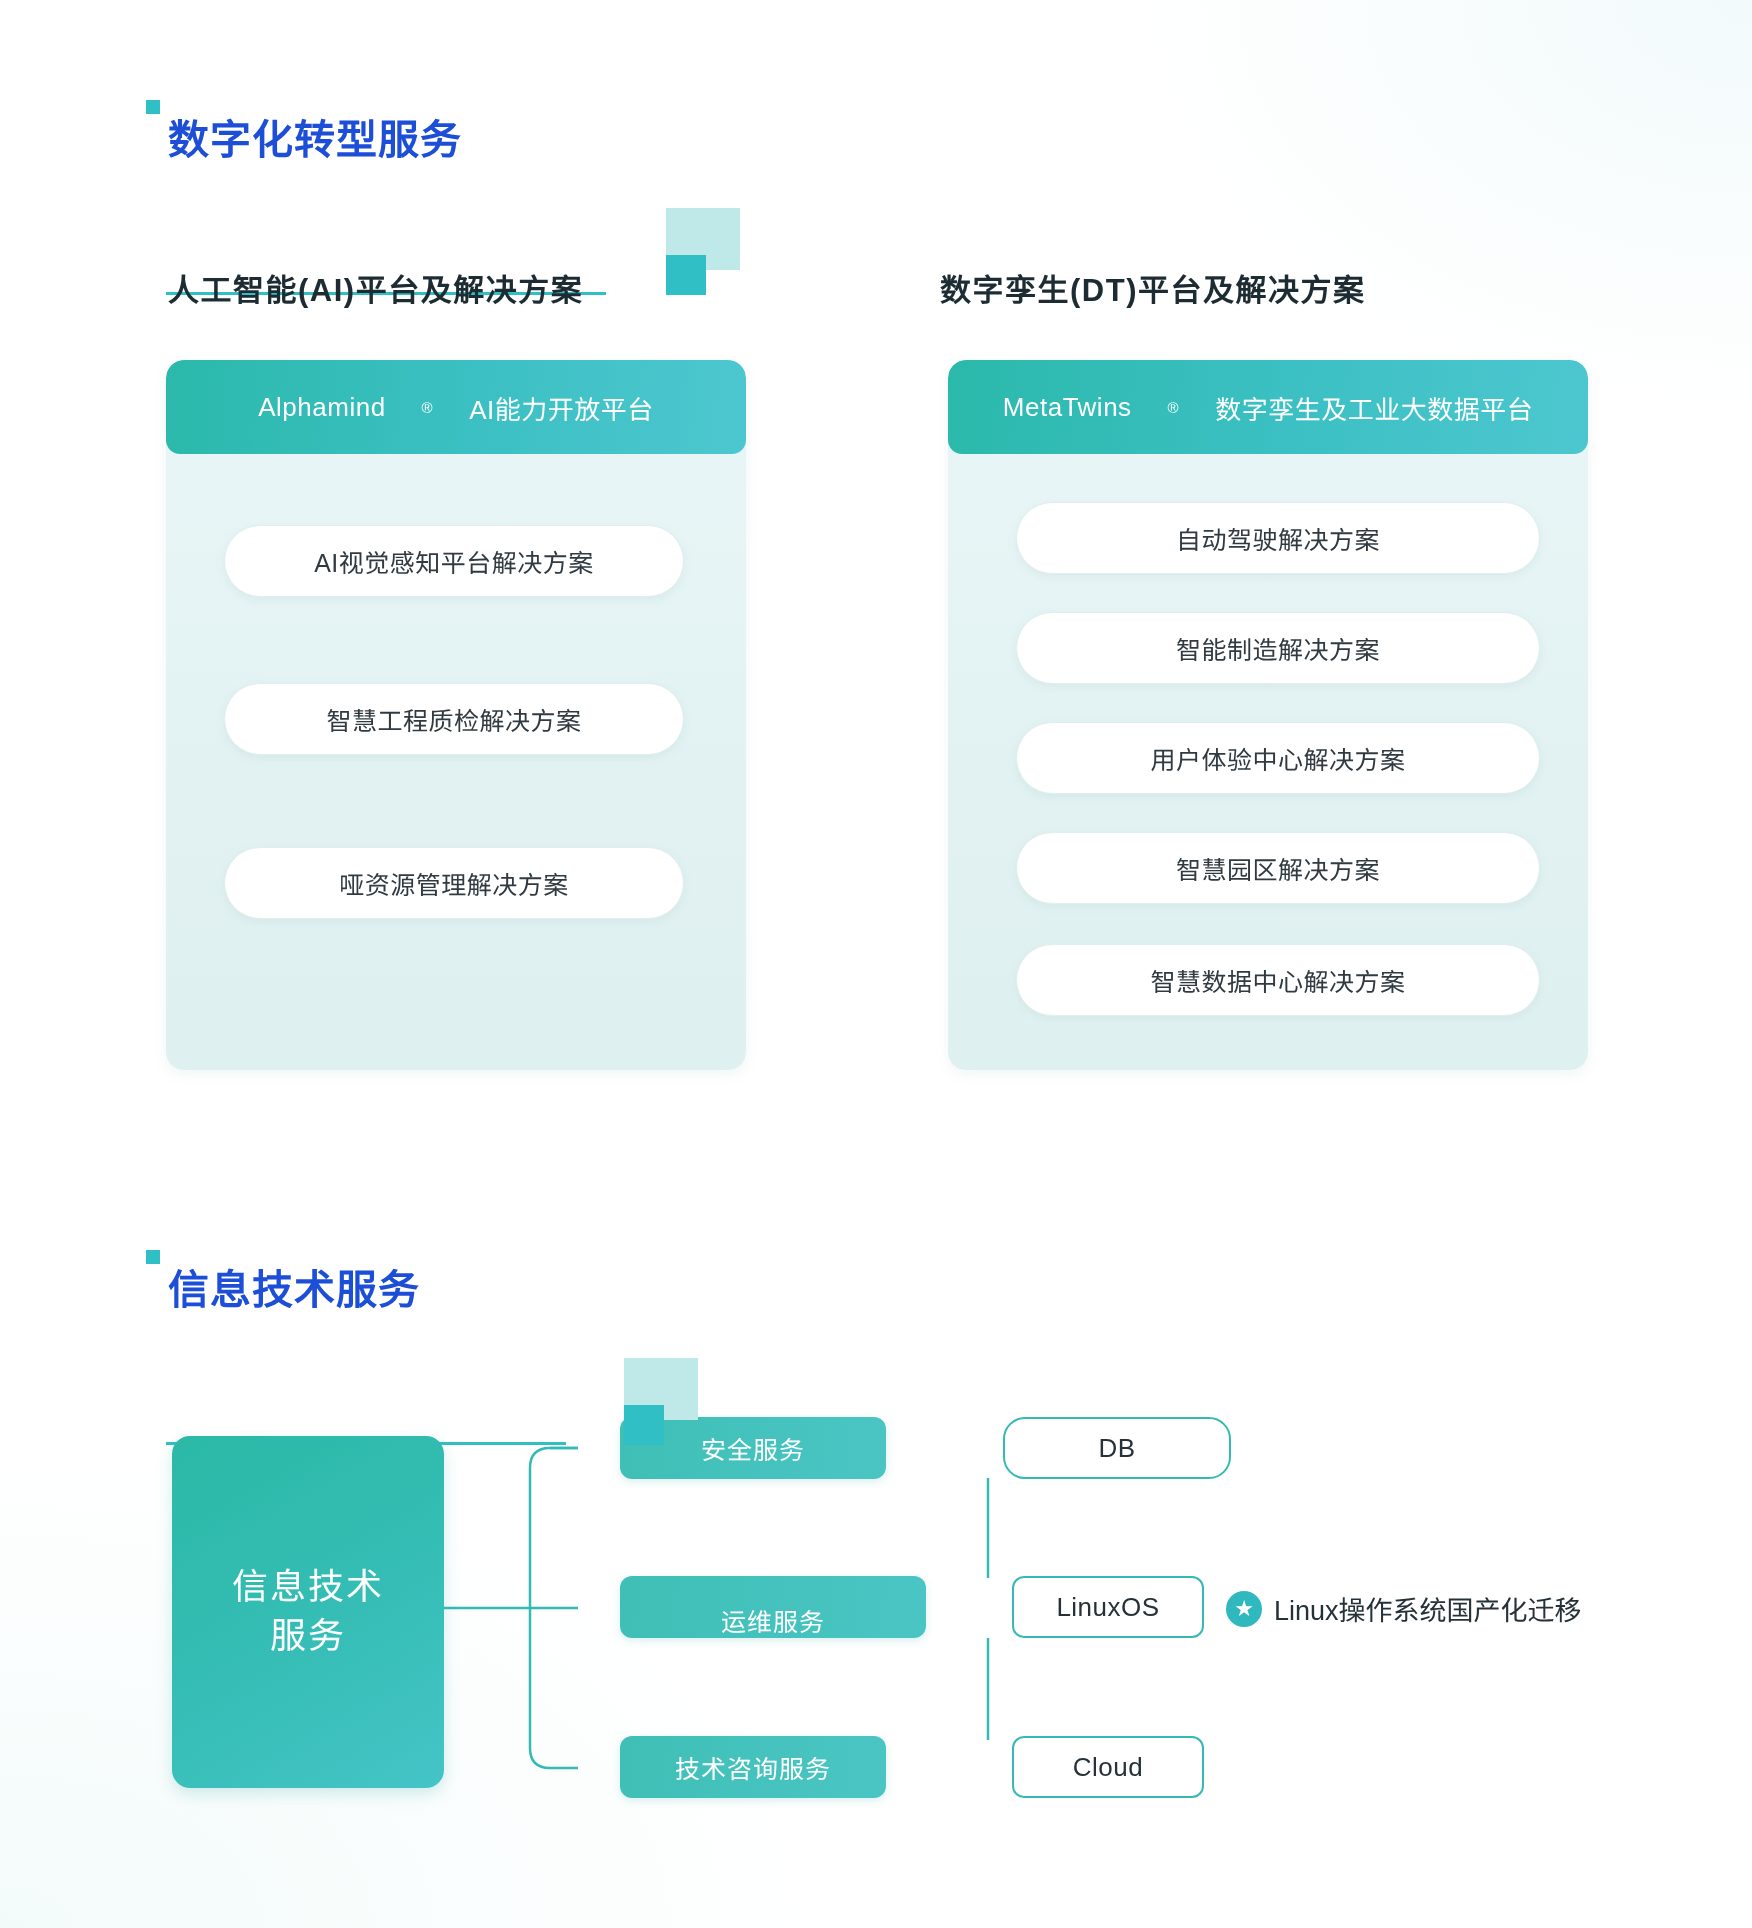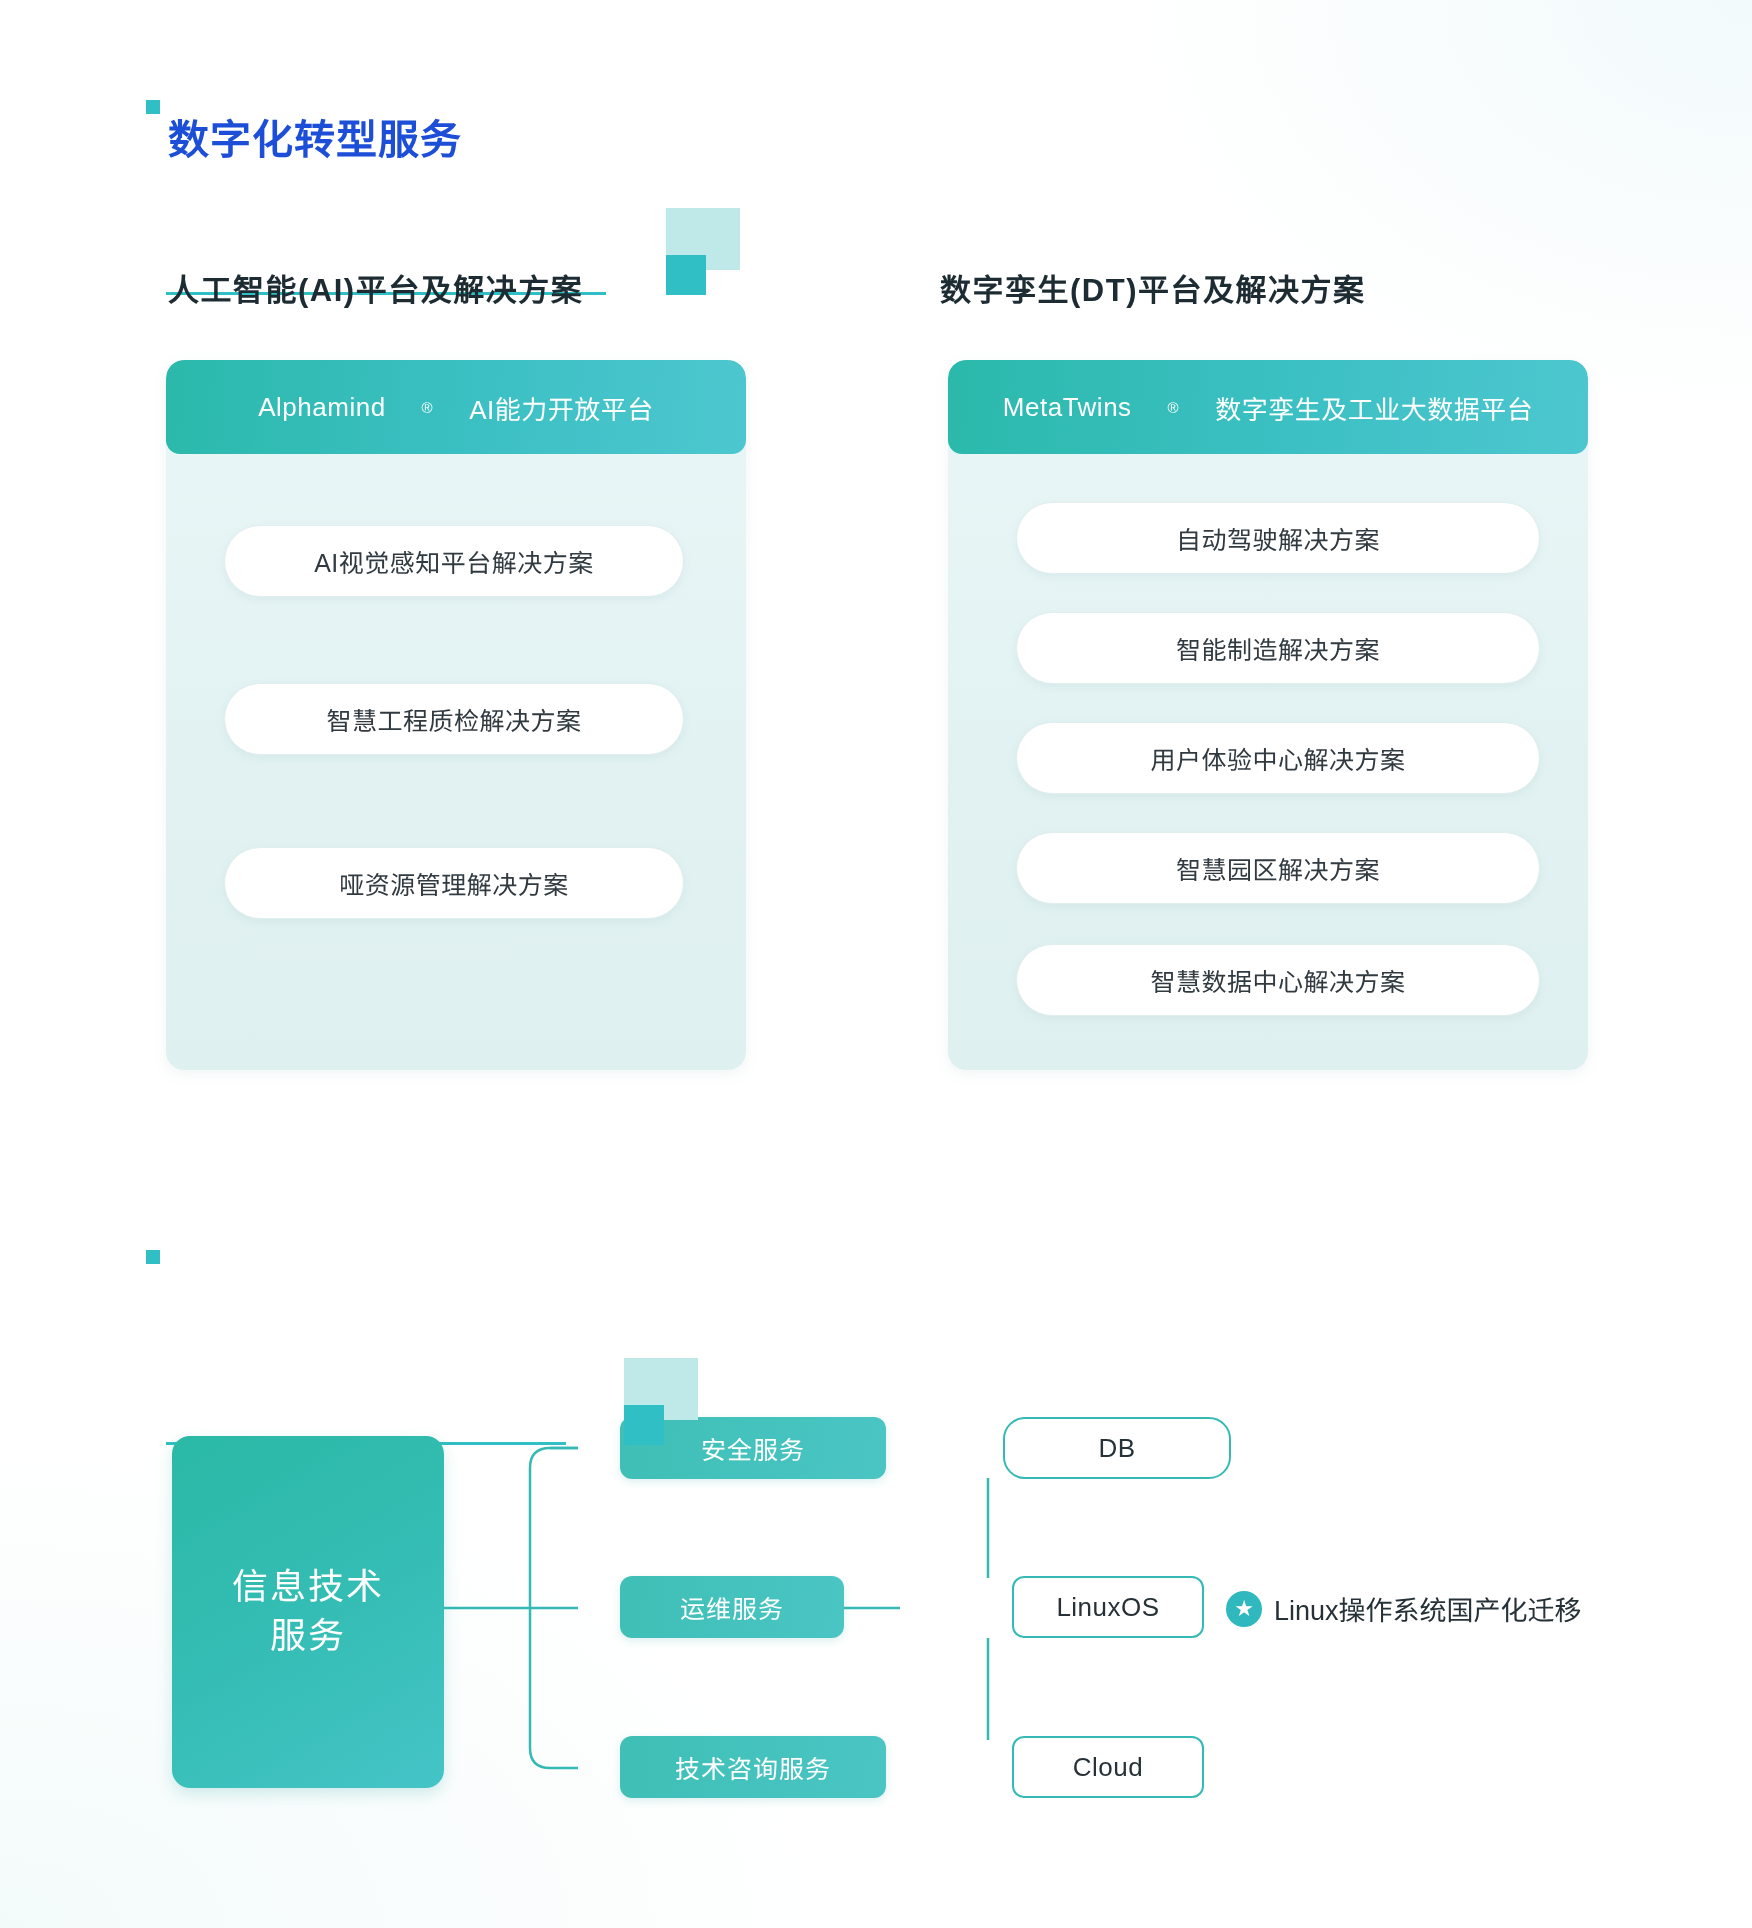--- a/index.html
+++ b/index.html
@@ -227,20 +227,21 @@
   <div class="pill" style="left:68px; top:472px; width:524px;">
     <span>智慧园区解决方案</span>
   </div>
   <div class="pill" style="left:68px; top:584px; width:524px;">
     <span>智慧数据中心解决方案</span>
   </div>
 </div>
 
 <div class="section-head" style="left:146px; top:1250px; width:420px;">
   <span class="tick"></span>
+  <span class="title">信息技术服务</span>
   <span class="sq-light" style="left:478px; top:108px; width:74px; height:62px;"></span>
   <span class="sq-dark" style="left:478px; top:155px; width:40px; height:40px;"></span>
   <span class="rule" style="top:192px; width:400px;"></span>
 </div>
 
 <svg class="connector" style="left:430px; top:1400px; width:760px; height:420px;" viewBox="0 0 760 420">
 
   <path d="M 10 208 H 100" stroke="#35b9b5" stroke-width="2.5" fill="none"></path>
 
   <path d="M 148 48 H 120 Q 100 48 100 68 V 348 Q 100 368 120 368 H 148" stroke="#35b9b5" stroke-width="2.5" fill="none"></path>
@@ -257,21 +258,21 @@
 </svg>
 
 <div class="it-root" style="left:172px; top:1436px; width:272px; height:352px;">
   <span>信息技术</span>
   <span>服务</span>
 </div>
 
 <div class="it-branch" style="left:620px; top:1417px; width:266px;">
   <span>安全服务</span>
 </div>
-<div class="it-branch" style="left:620px; top:1576px; width:224px;">
+<div class="it-branch" style="left:620px; top:1576px; width:306px;align-items:flex-end;">
   <span>运维服务</span>
 </div>
 <div class="it-branch" style="left:620px; top:1736px; width:266px;">
   <span>技术咨询服务</span>
 </div>
 
 <div class="it-node" style="left:1003px; top:1417px; width:228px;border-radius:22px;">
   <span>DB</span>
 </div>
 <div class="it-node" style="left:1012px; top:1576px; width:192px;">

